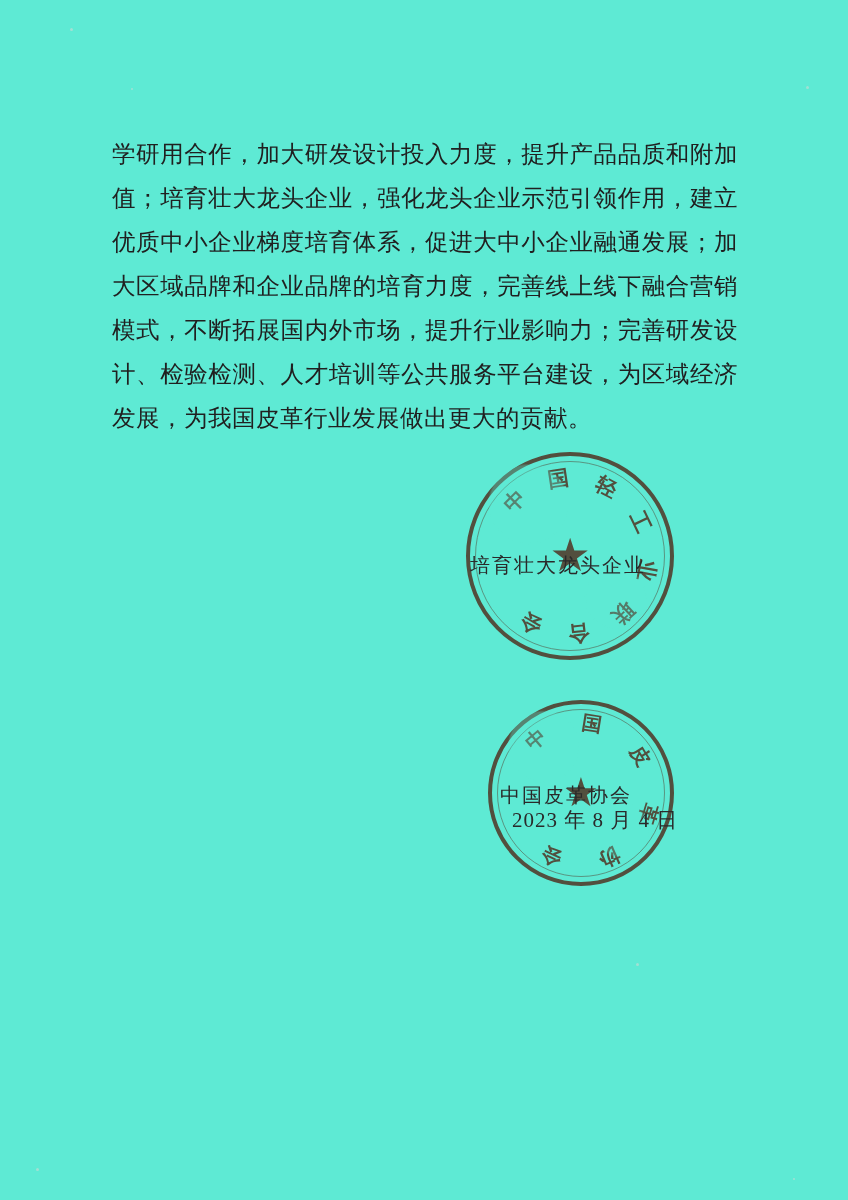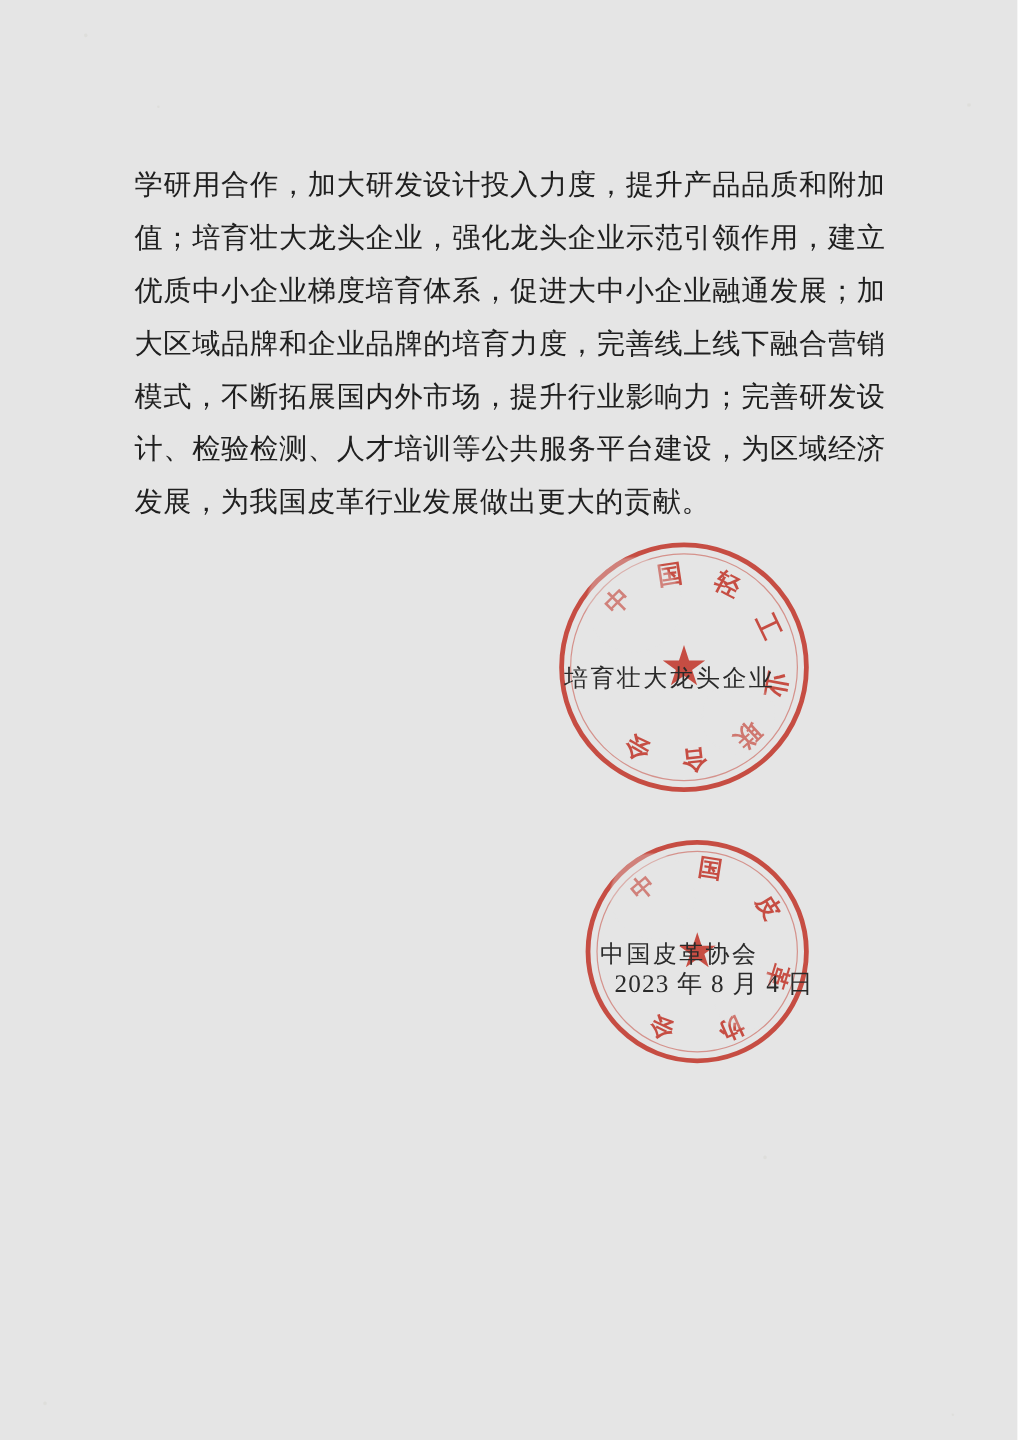--- a/index.html
+++ b/index.html
@@ -12,21 +12,21 @@
     height: 1200px;
     position: relative;
     overflow: hidden;
     font-family: "Liberation Serif", serif;
     color: #1a1a1a;
   }
 
   .page {
     position: absolute;
     inset: 0;
-    background: #e5e5e5;
+    background: #5eead4;
   }
 
   
   .speckle {
     position: absolute;
     background: #d8d8d4;
     border-radius: 50%;
     opacity: .55;
   }
 

